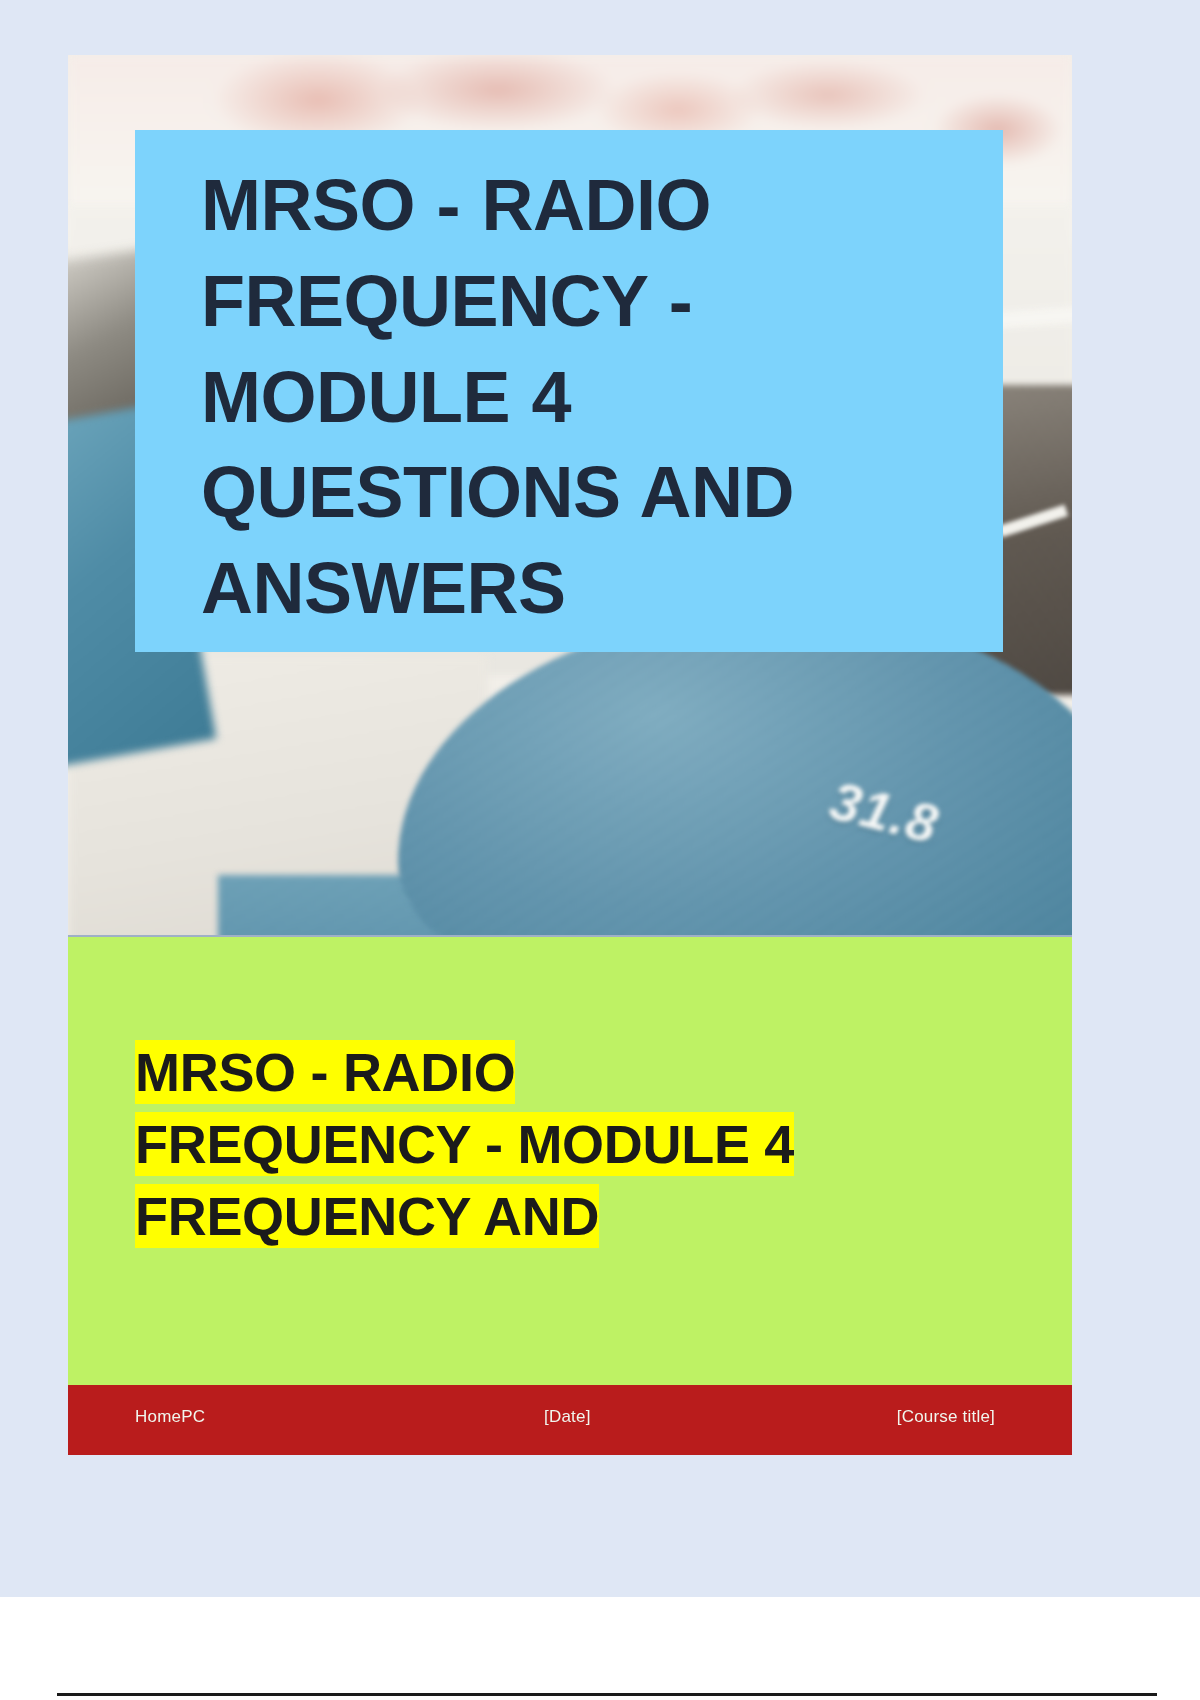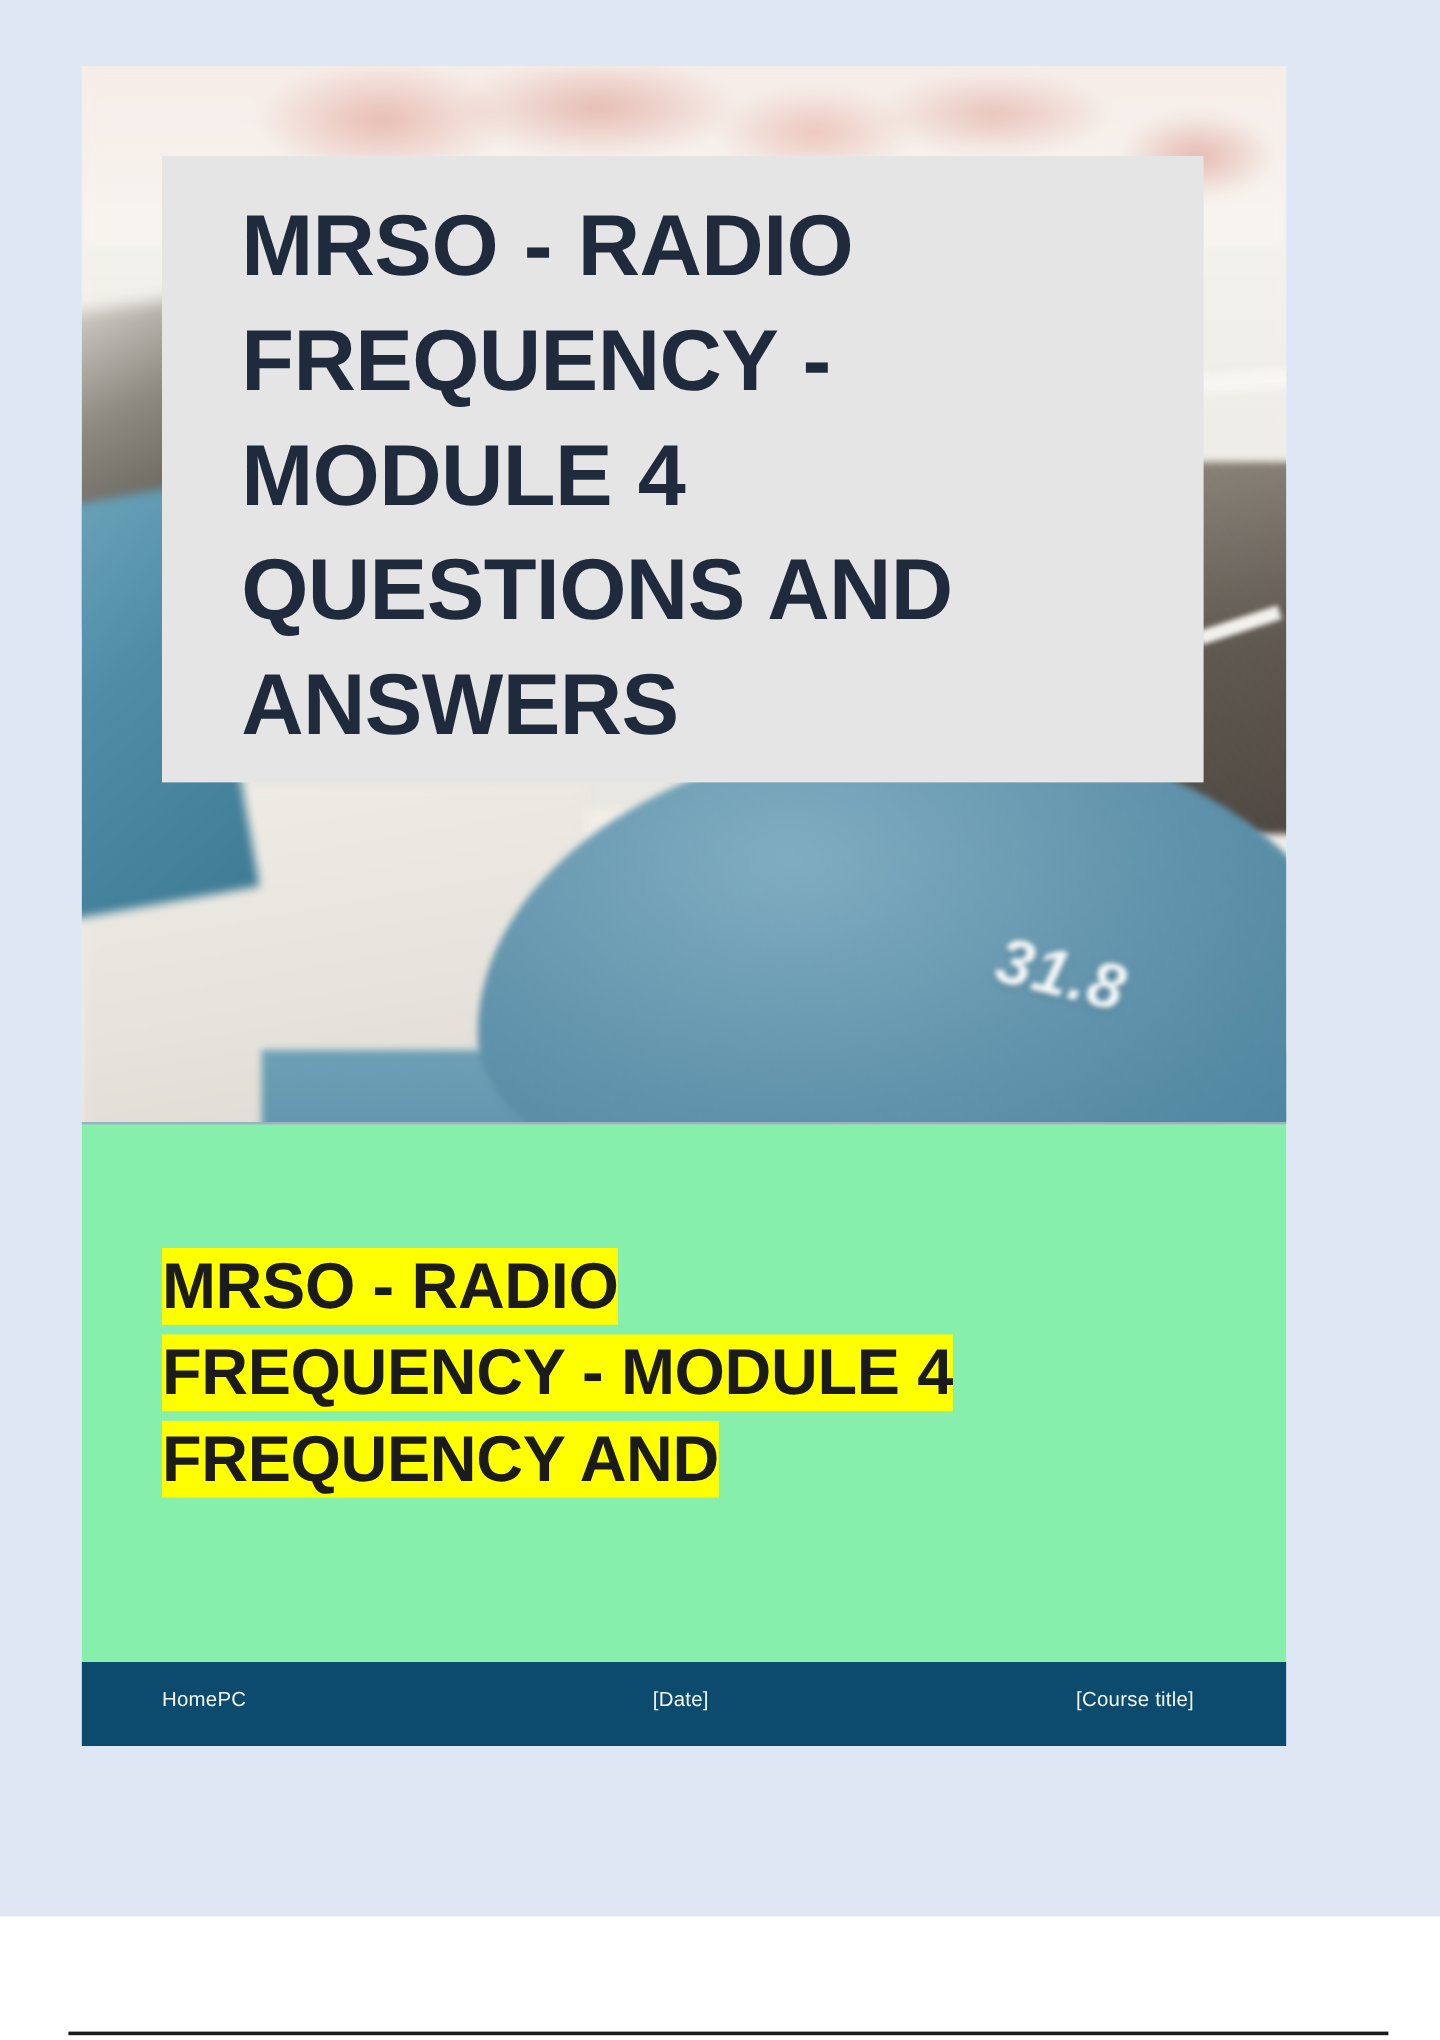--- a/index.html
+++ b/index.html
@@ -152,21 +152,21 @@
     filter: blur(4px);
   }
 
   
   .title-card {
     position: absolute;
     left: 67px;
     top: 75px;
     width: 868px;
     min-height: 522px;
-    background: #e5e5e5;
+    background: #7dd3fc;
     padding: 28px 0 14px 0;
     box-sizing: border-box;
   }
   .title-card-text {
     margin: 0;
     padding: 0 20px 0 66px;
     font-family: "Liberation Sans", sans-serif;
     font-size: 72px;
     line-height: 1.33;
     font-weight: bold;
@@ -175,21 +175,21 @@
     word-spacing: 2px;
   }
 
   
   .slate-band {
     position: absolute;
     left: 0;
     top: 880px;
     width: 1004px;
     height: 450px;
-    background: #86efac;
+    background: #bef264;
     border-top: 2px solid #9fb0c6;
   }
   .subtitle-wrap {
     position: absolute;
     left: 67px;
     top: 100px;
     width: 880px;
   }
   .subtitle-text {
     margin: 0;
@@ -207,21 +207,21 @@
     padding: 2px 0;
   }
 
   
   .green-footer {
     position: absolute;
     left: 0;
     top: 1330px;
     width: 1004px;
     height: 70px;
-    background: #0c4a6e;
+    background: #b91c1c;
     display: flex;
     align-items: center;
   }
   .footer-cell {
     font-family: "Liberation Sans", sans-serif;
     font-size: 17px;
     color: #f1f6ee;
     letter-spacing: .2px;
     white-space: nowrap;
   }

